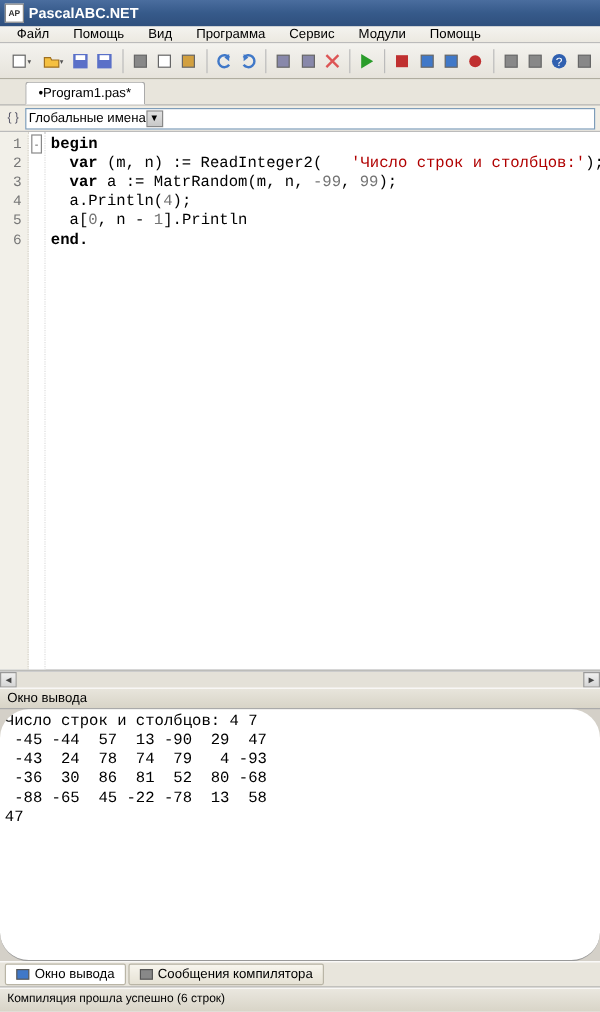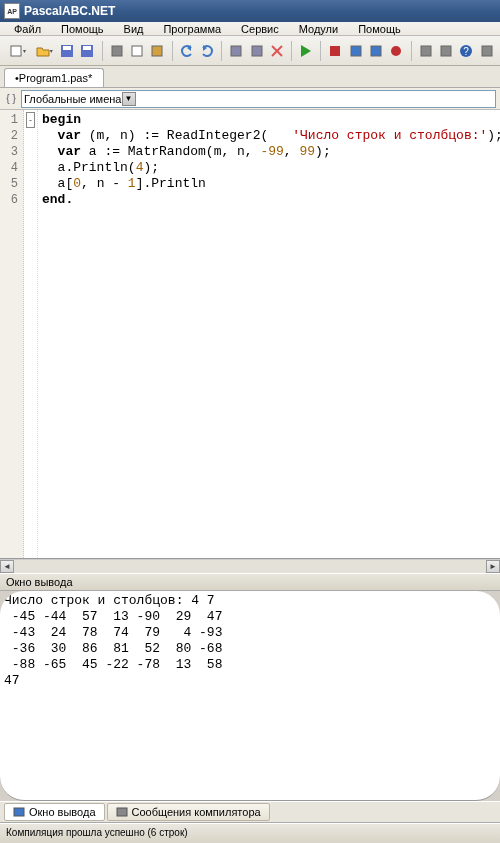--- a/index.html
+++ b/index.html
@@ -72,21 +72,21 @@
   .dropdown-tbtn::after {
     content: "▾"; position: absolute; right: 2px; font-size: 6px; color: #555;
   }
   
   .tabstrip {
     height: 22px;
     background: #e8e5dc;
     border-bottom: 1px solid #aaa;
     display: flex;
     align-items: flex-end;
-    padding-left: 4px;
+    padding-left: 21px;
   }
   .tab {
     background: #fff;
     border: 1px solid #aaa;
     border-bottom: none;
     padding: 3px 10px;
     border-radius: 3px 3px 0 0;
     font-size: 11px;
     cursor: default;
     min-width: 100px;
@@ -162,21 +162,21 @@
     flex: 1;
     padding: 2px 4px;
     font-family: "Courier New", monospace;
     font-size: 13px;
     line-height: 16px;
     white-space: pre;
     overflow: auto;
   }
   .kw { color: #000; font-weight: bold; }
   .str { color: #b00000; margin-left: 24px; }
-  .num { color: #a16207; }
+  .num { color: #737373; }
   
   .hscroll {
     height: 14px;
     background: #ece9e1;
     border-top: 1px solid #ccc;
     display: flex;
   }
   .hscroll .sbtn {
     width: 14px; height: 100%;
     background: linear-gradient(#f0f0f0,#d5d5d5);

